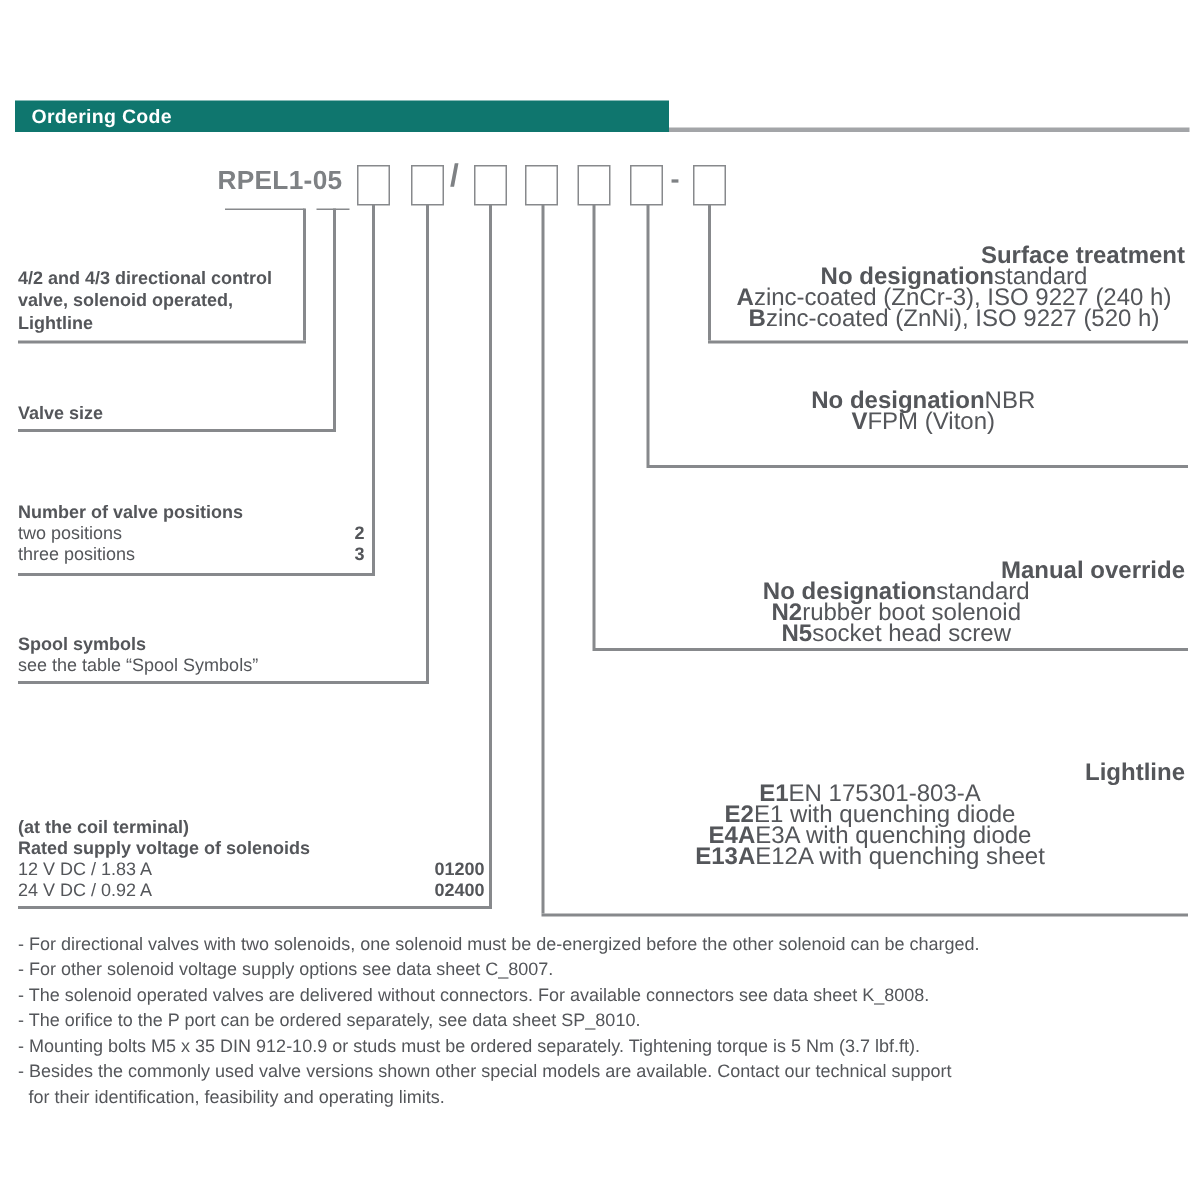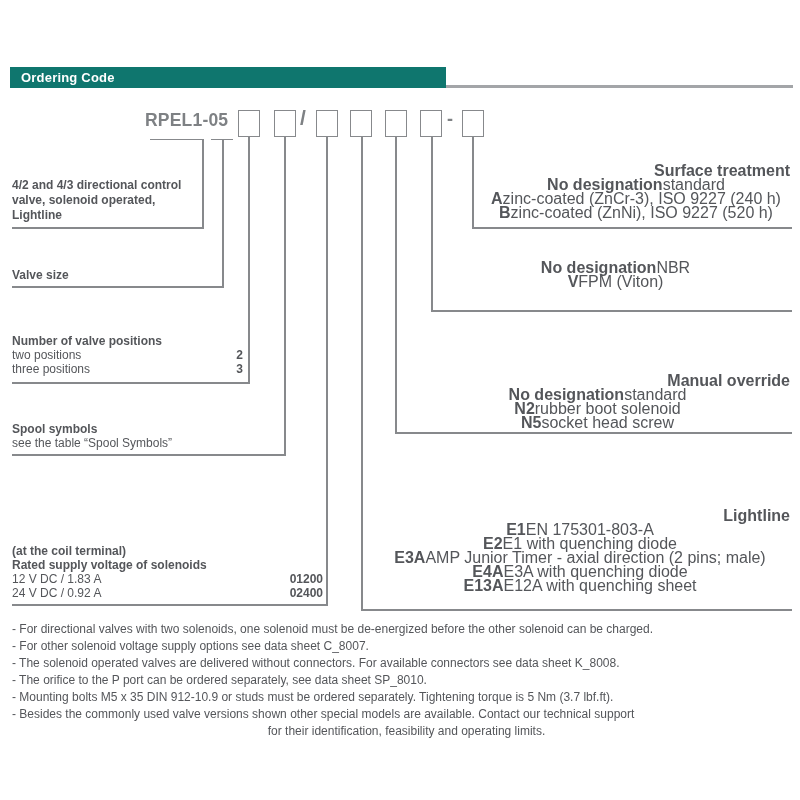--- a/index.html
+++ b/index.html
@@ -29,21 +29,21 @@
   .lrow .lbl{white-space:nowrap;}
   .lrow .val{font-weight:bold;white-space:nowrap;}
   .rsec{position:absolute;font-size:16px;line-height:14px;}
   .rtitle{font-weight:bold;text-align:right;}
   .rrow{display:flex;justify-content:center;}
   .rrow .code{font-weight:bold;white-space:nowrap;text-align:left;}
   .rrow .val{white-space:nowrap;text-align:right;}
   
   .notes{position:absolute;left:12px;top:621px;width:782px;font-size:12px;line-height:17px;}
   .note{white-space:nowrap;}
-  .note-cont{padding-left:7px;text-align:center;}
+  .note-cont{padding-left:7px;}
 </style>
 </head>
 <body>
 
 <div class="page">
 
   <div class="header-rule"></div>
   <div class="header-bar">
     <span>Ordering Code</span>
   </div>
@@ -168,24 +168,20 @@
     <div class="rtitle">Lightline</div>
     <div class="rrow">
       <span class="code">E1</span>
       <span class="val">EN 175301-803-A</span>
     </div>
     <div class="rrow">
       <span class="code">E2</span>
       <span class="val">E1 with quenching diode</span>
     </div>
     <div class="rrow">
-      <span class="code">E3A</span>
-      <span class="val">AMP Junior Timer - axial direction (2 pins; male)</span>
-    </div>
-    <div class="rrow">
       <span class="code">E4A</span>
       <span class="val">E3A with quenching diode</span>
     </div>
     <div class="rrow">
       <span class="code">E13A</span>
       <span class="val">E12A with quenching sheet</span>
     </div>
   </div>
 
   <div class="notes">

